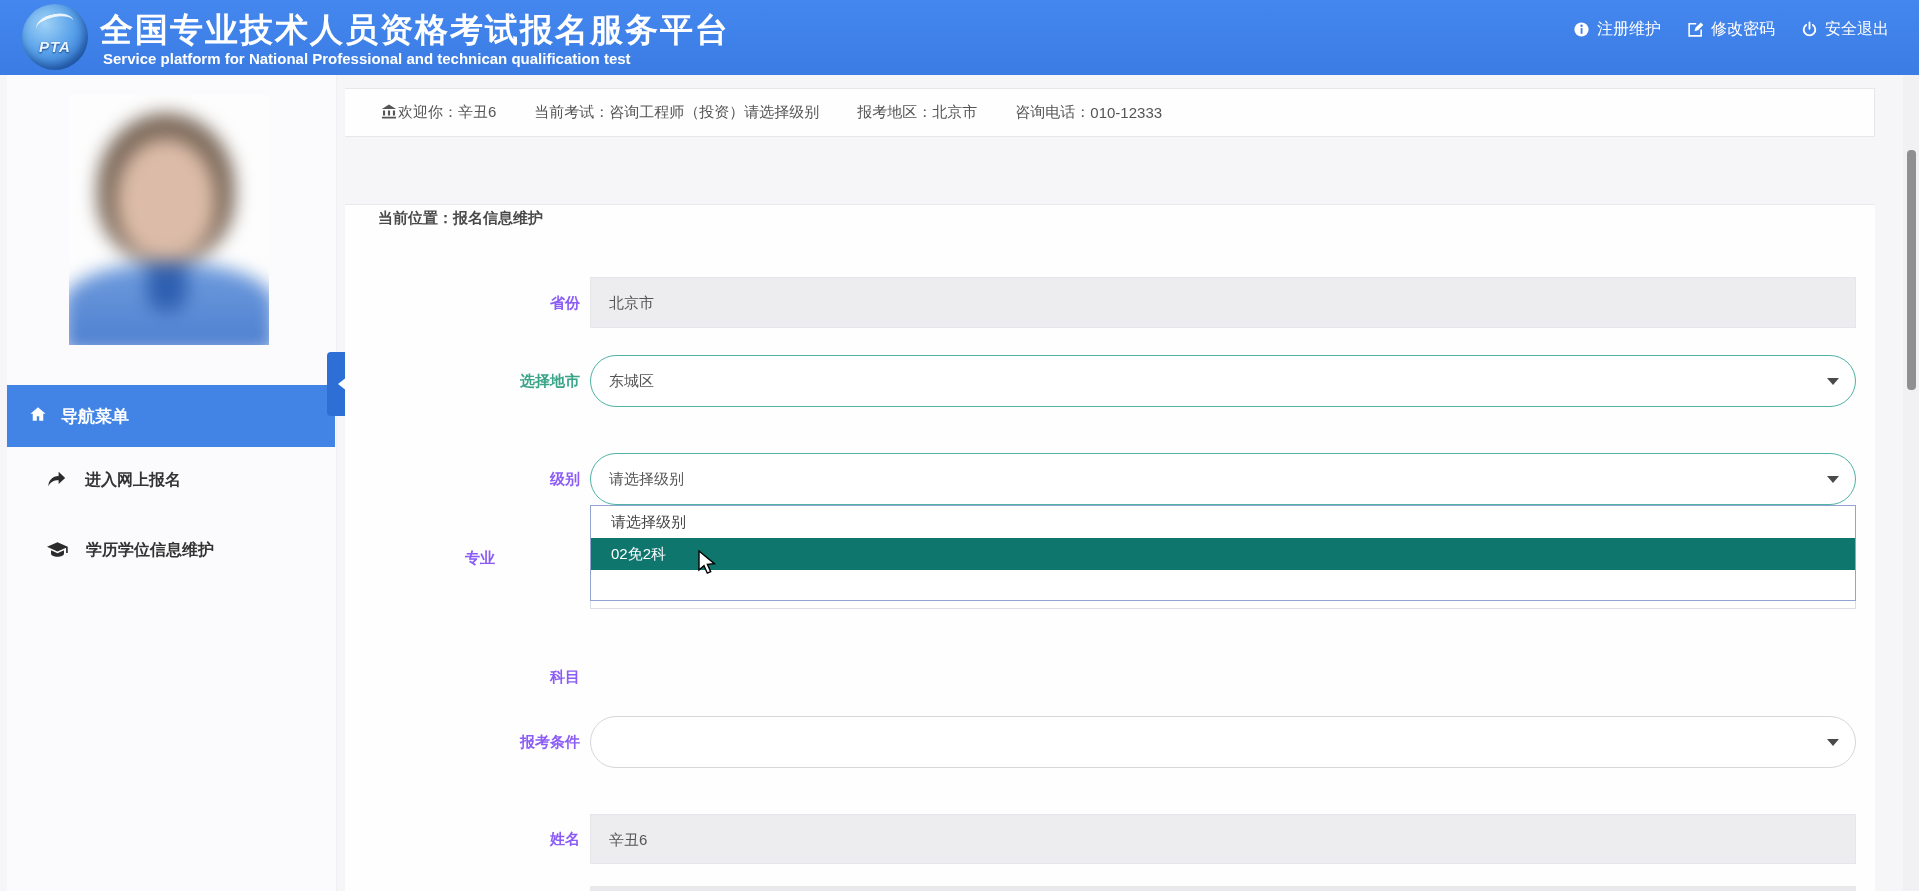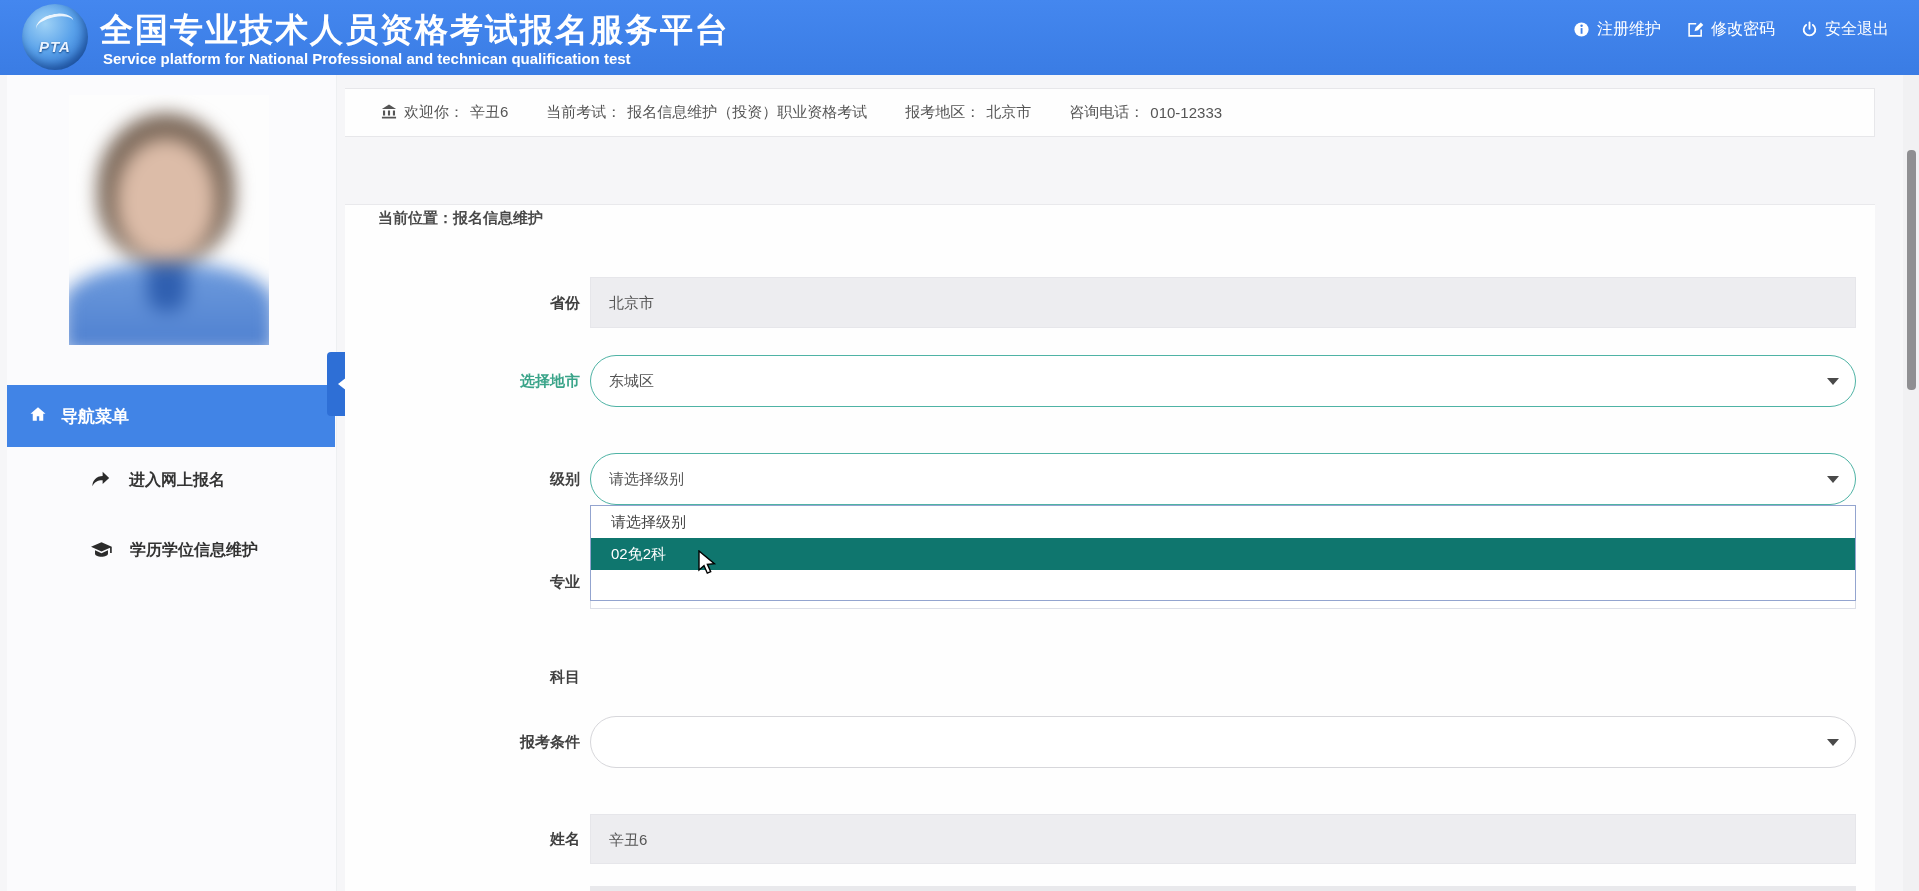--- a/index.html
+++ b/index.html
@@ -39,35 +39,35 @@
   #photo .collar { position:absolute; left:78px; top:170px; width:40px; height:46px; background:#2f5fb0;
                  border-radius:0 0 40% 40%; }
   #nav-header { left:0; top:310px; width:328px; height:62px; background:#4184e6;
                 display:flex; align-items:center; color:#fff; font-size:17px; font-weight:bold;
                 padding-left:22px; gap:14px; }
   #collapse-tab { left:327px; top:352px; width:30px; height:64px; background:#2e6fd6;
                   border-radius:4px 12px 12px 4px; display:flex; align-items:center; justify-content:center; }
   #collapse-tab .tri { width:0; height:0; border-top:7px solid transparent; border-bottom:7px solid transparent;
                   border-right:9px solid #fff; }
   .side-item { left:0; width:328px; height:34px; display:flex; align-items:center; gap:18px;
-               padding-left:40px; color:#333; font-size:16px; font-weight:bold; cursor:pointer;margin-left:44px; }
+               padding-left:40px; color:#333; font-size:16px; font-weight:bold; cursor:pointer; }
   .side-item svg { display:block; flex:0 0 auto; }
 
   
   #welcome-panel { left:345px; top:88px; width:1530px; height:49px; background:#fefefe;
                    border:1px solid #e7e7ea; border-left:none; display:flex; align-items:center;
                    padding-left:35px; gap:38px; color:#555; font-size:15px; }
-  .winfo { display:flex; align-items:center; gap:6px; white-space:nowrap; }
+  .winfo { display:flex; align-items:center; white-space:nowrap; }
   #form-panel { left:345px; top:204px; width:1530px; height:687px; background:#fefefe;
                 border-top:1px solid #e9e9ec; }
   #breadcrumb { left:378px; top:209px; font-size:15px; font-weight:bold; color:#4a4a4a; }
 
   
   .flabel { left:380px; width:200px; text-align:right; font-size:15px; font-weight:bold;
-            color:#404040; line-height:20px; }
+            color:#8b5cf6; line-height:20px; }
   .field { left:590px; width:1266px; font-size:15px; color:#555; }
   .input-gray { background:#ededf0; border:1px solid #e6e6ea; line-height:49px; padding-left:18px; }
   .select { background:#fff; line-height:50px; padding-left:18px; cursor:pointer;border-radius:26px; }
   .select.teal { border:1px solid #4fb3a5; }
   .select.gray { border:1px solid #d7d7db; }
   .caret { position:absolute; right:16px; top:50%; margin-top:-3px; width:0; height:0;
            border-left:6px solid transparent; border-right:6px solid transparent;
            border-top:7px solid #4a4a4a; }
   #level-dropdown { left:590px; top:505px; width:1266px; height:96px; background:#fff;
                     border:1px solid #93a4cf; z-index:20; }
@@ -177,21 +177,21 @@
       <span>
         <svg width="18" height="17" viewBox="0 0 24 24">
             <path d="M12 2L2 8.5h20L12 2zM3.5 10.5h3v7h-3zM10.5 10.5h3v7h-3zM17.5 10.5h3v7h-3zM2 19.5h20V22H2z" fill="#555"></path>
           </svg>
       </span>
       <span>欢迎你：</span>
         <span>辛丑6</span>
     </div>
     <div class="winfo">
       <span>当前考试：</span>
-        <span>报名信息维护（投资）职业资格考试</span>
+        <span>咨询工程师（投资）请选择级别</span>
     </div>
     <div class="winfo">
       <span>报考地区：</span>
         <span>北京市</span>
     </div>
     <div class="winfo">
       <span>咨询电话：</span>
         <span>010-12333</span>
     </div>
   </div>
@@ -214,21 +214,21 @@
   <div class="field select teal abs" style="top:453px; height:52px;">
     <span>请选择级别</span>
     <span class="caret"></span>
   </div>
 
   <div id="level-dropdown" class="abs">
     <div class="opt">请选择级别</div>
     <div class="opt hl">02免2科</div>
   </div>
 
-  <div class="flabel abs" style="top:572px;">专业</div>
+  <div class="flabel abs" style="top:548px;text-align:center;">专业</div>
   <div id="major-ghost" class="abs"></div>
 
   <div class="flabel abs" style="top:667px;">科目</div>
 
   <div class="flabel abs" style="top:732px;">报考条件</div>
   <div class="field select gray abs" style="top:716px; height:52px;">
     <span></span>
     <span class="caret"></span>
   </div>
 

